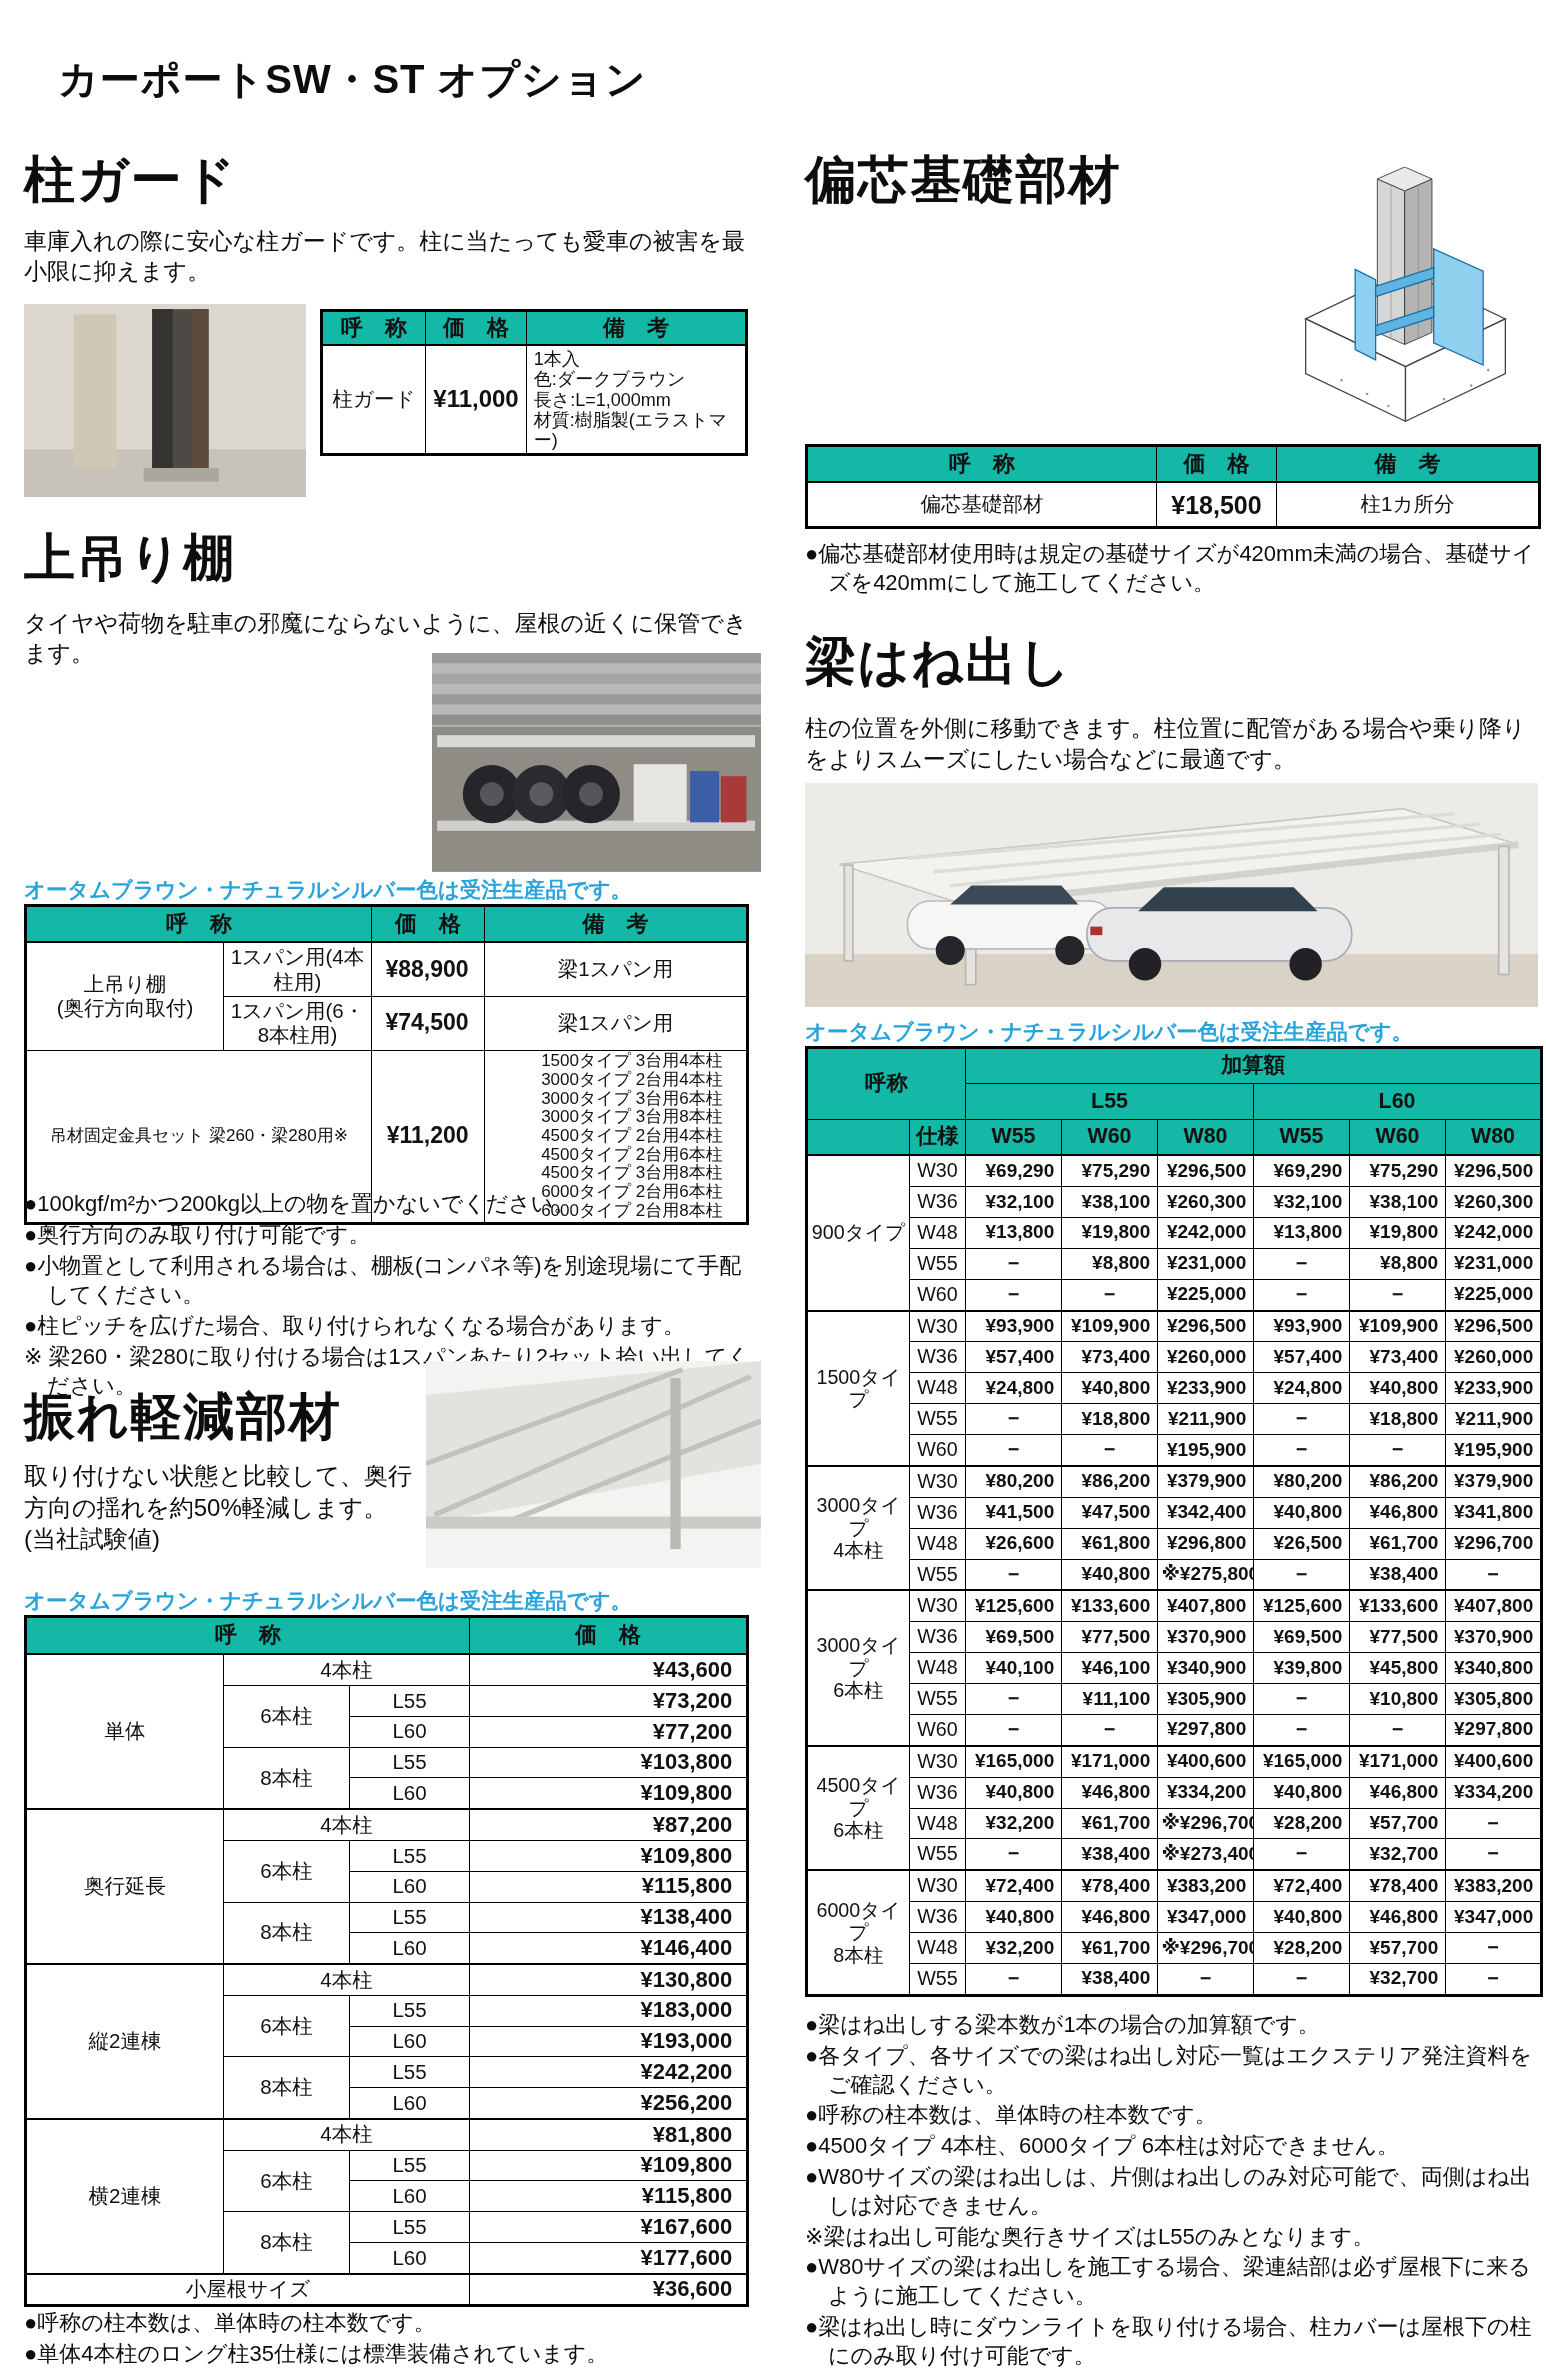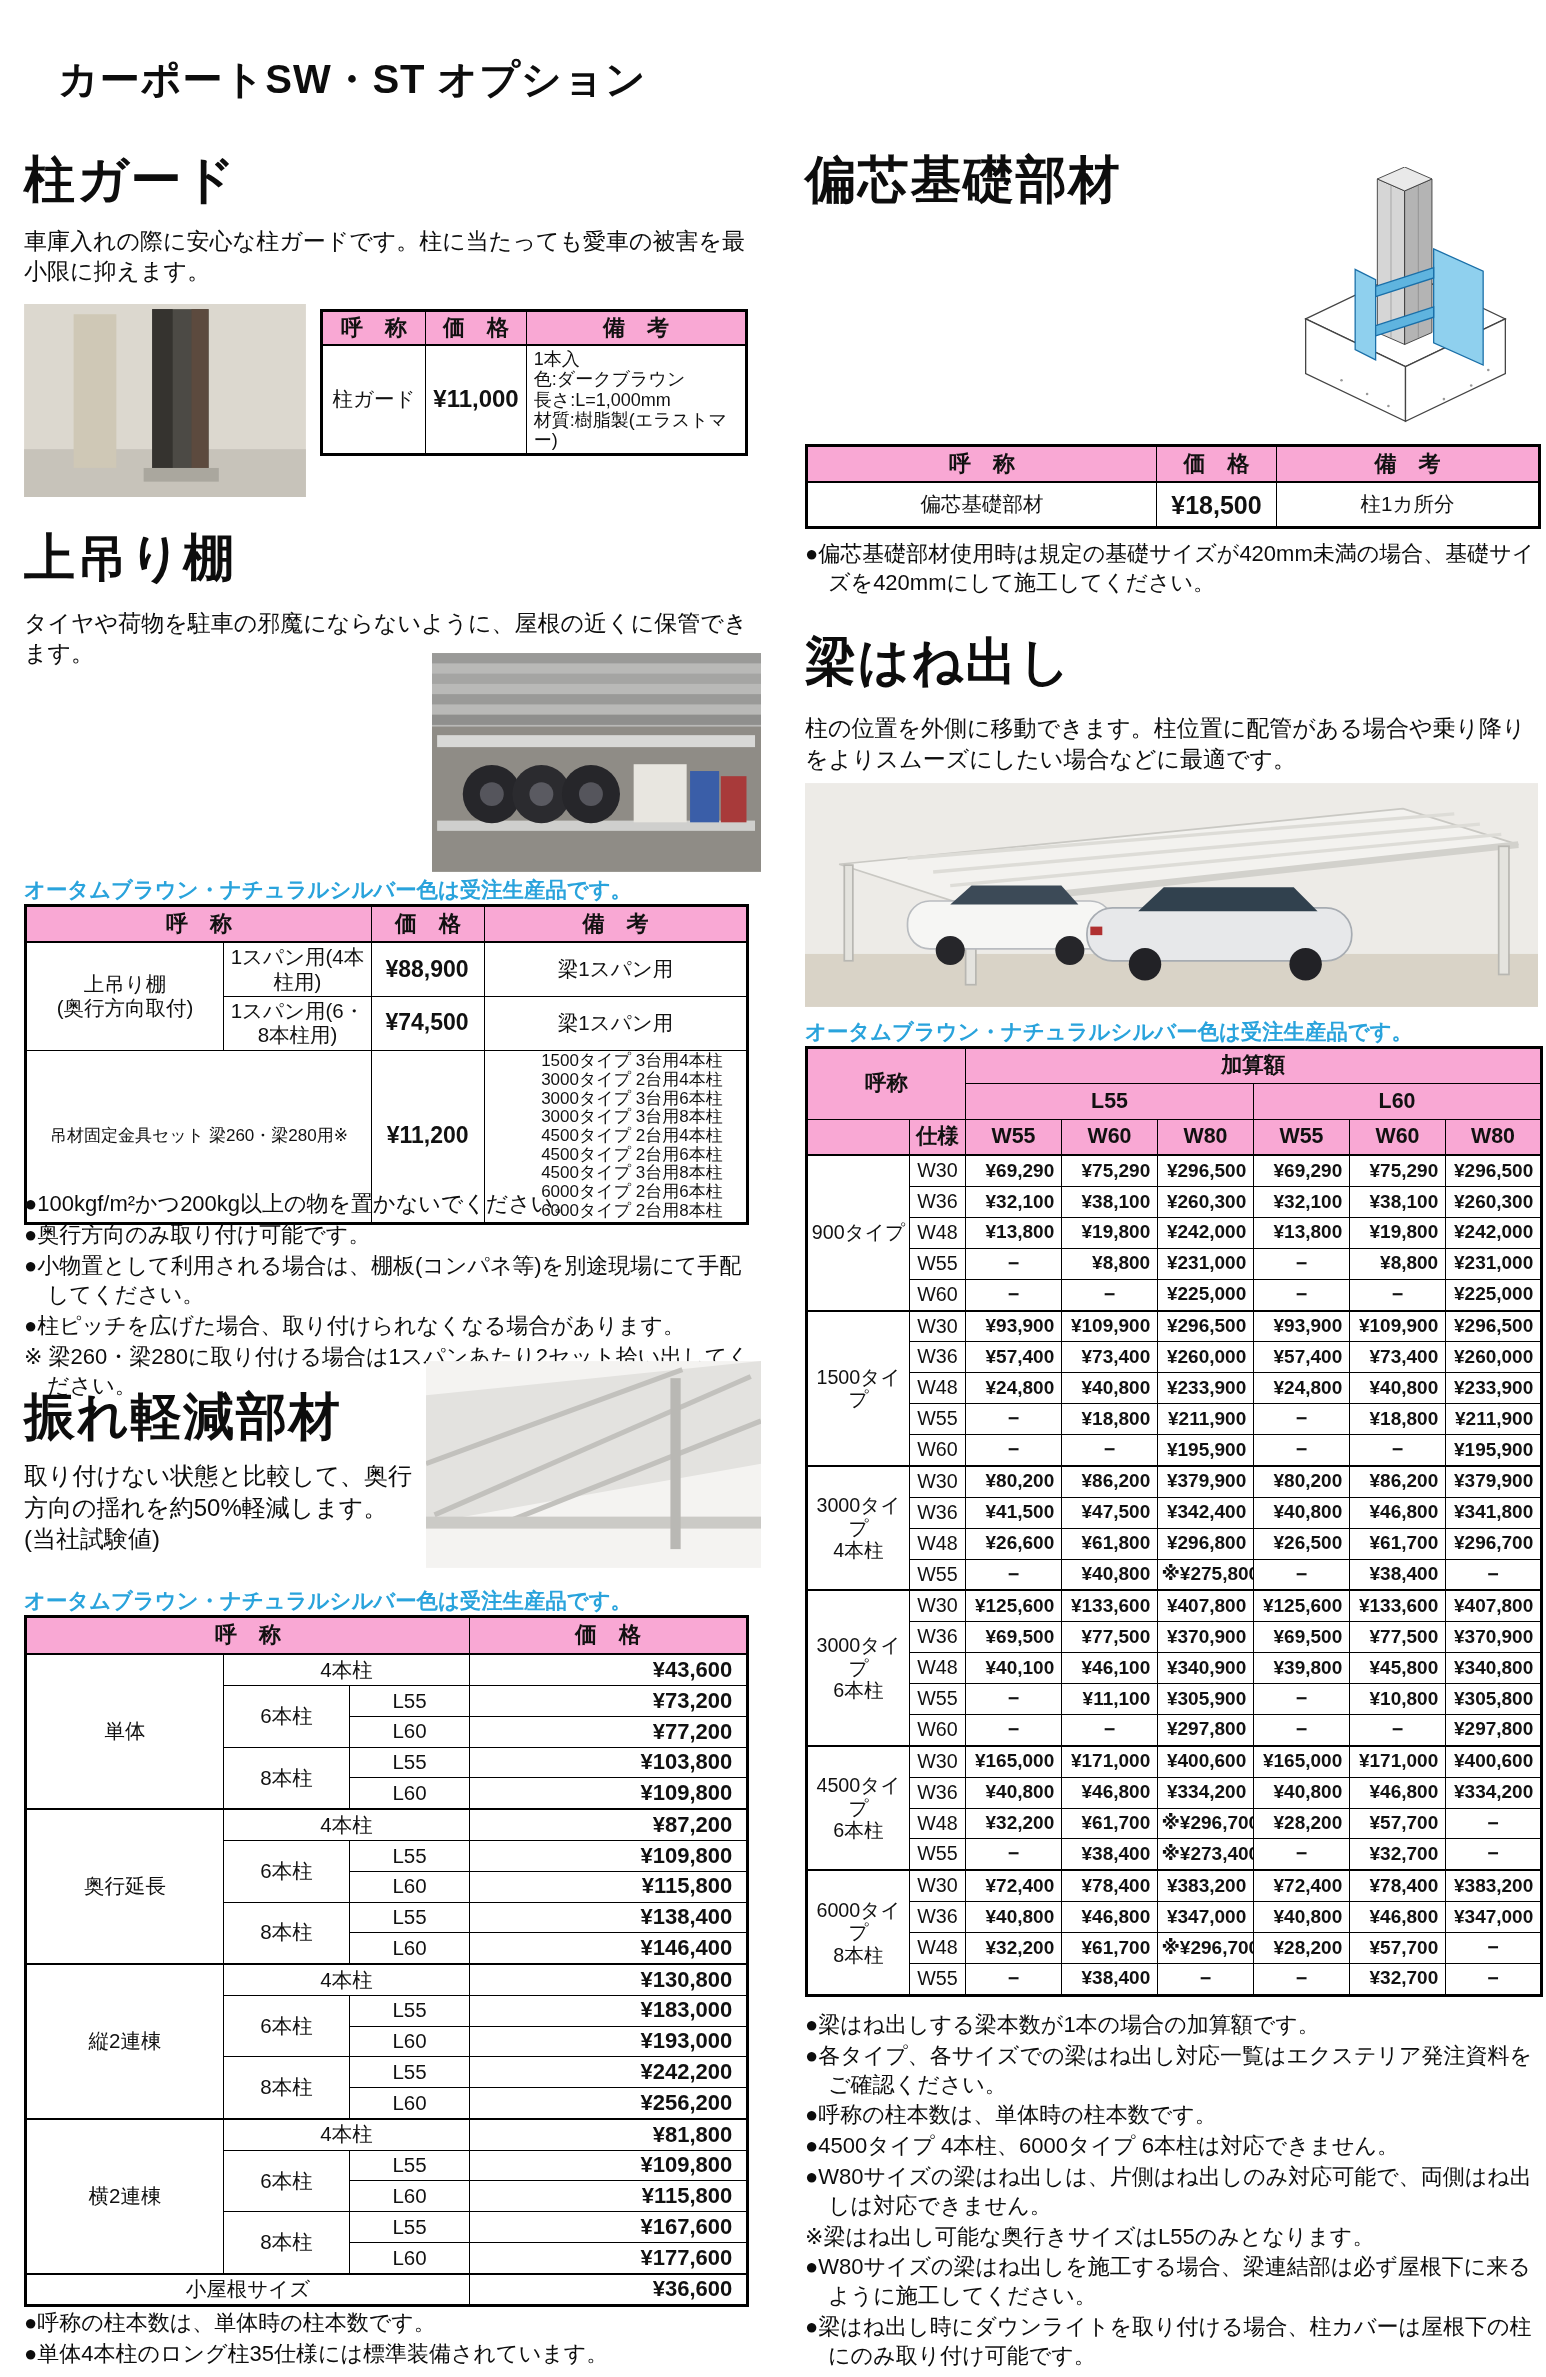--- a/index.html
+++ b/index.html
@@ -10,21 +10,21 @@
   .page-title{font-size:40px;font-weight:900;letter-spacing:0.9px;color:#0d0d0d;}
   .sec-heading{font-size:51px;font-weight:900;letter-spacing:1.7px;color:#0d0d0d;line-height:1;}
   .desc{font-size:23px;line-height:1.32;color:#0d0d0d;}
   .pre{white-space:pre-line;}
   .order-note{font-size:21.4px;font-weight:700;color:#29a3dc;}
 
   
   .tblwrap table{border-collapse:collapse;table-layout:fixed;width:100%;background:#fff;border:3.4px solid #000;}
   .tblwrap th,.tblwrap td{border:1.7px solid #000;padding:1.7px 5.1px;text-align:center;
       font-size:20.5px;line-height:1.2;overflow:hidden;vertical-align:middle;}
-  .tblwrap th{background:#f9a8d4;font-weight:700;font-size:22px;}
+  .tblwrap th{background:#14b8a6;font-weight:700;font-size:22px;}
   .tblwrap thead tr:last-child th{border-bottom:2.6px solid #000;}
   .tblwrap tr.gs td{border-top:2.6px solid #000;}
   td.price{font-weight:700;text-align:right;padding-right:10.3px;}
   td.pricec{font-weight:700;font-size:24px;}
   td.dash{font-weight:700;}
   td.left{text-align:left;}
   td.small{font-size:18px;line-height:1.13;padding:2.6px 6.8px;}
   td.small2{font-size:17px;white-space:nowrap;}
   td.list{text-align:center;font-size:17px;line-height:1.1;padding-left:38px;}
   td.group{font-size:19px;line-height:1.15;}

